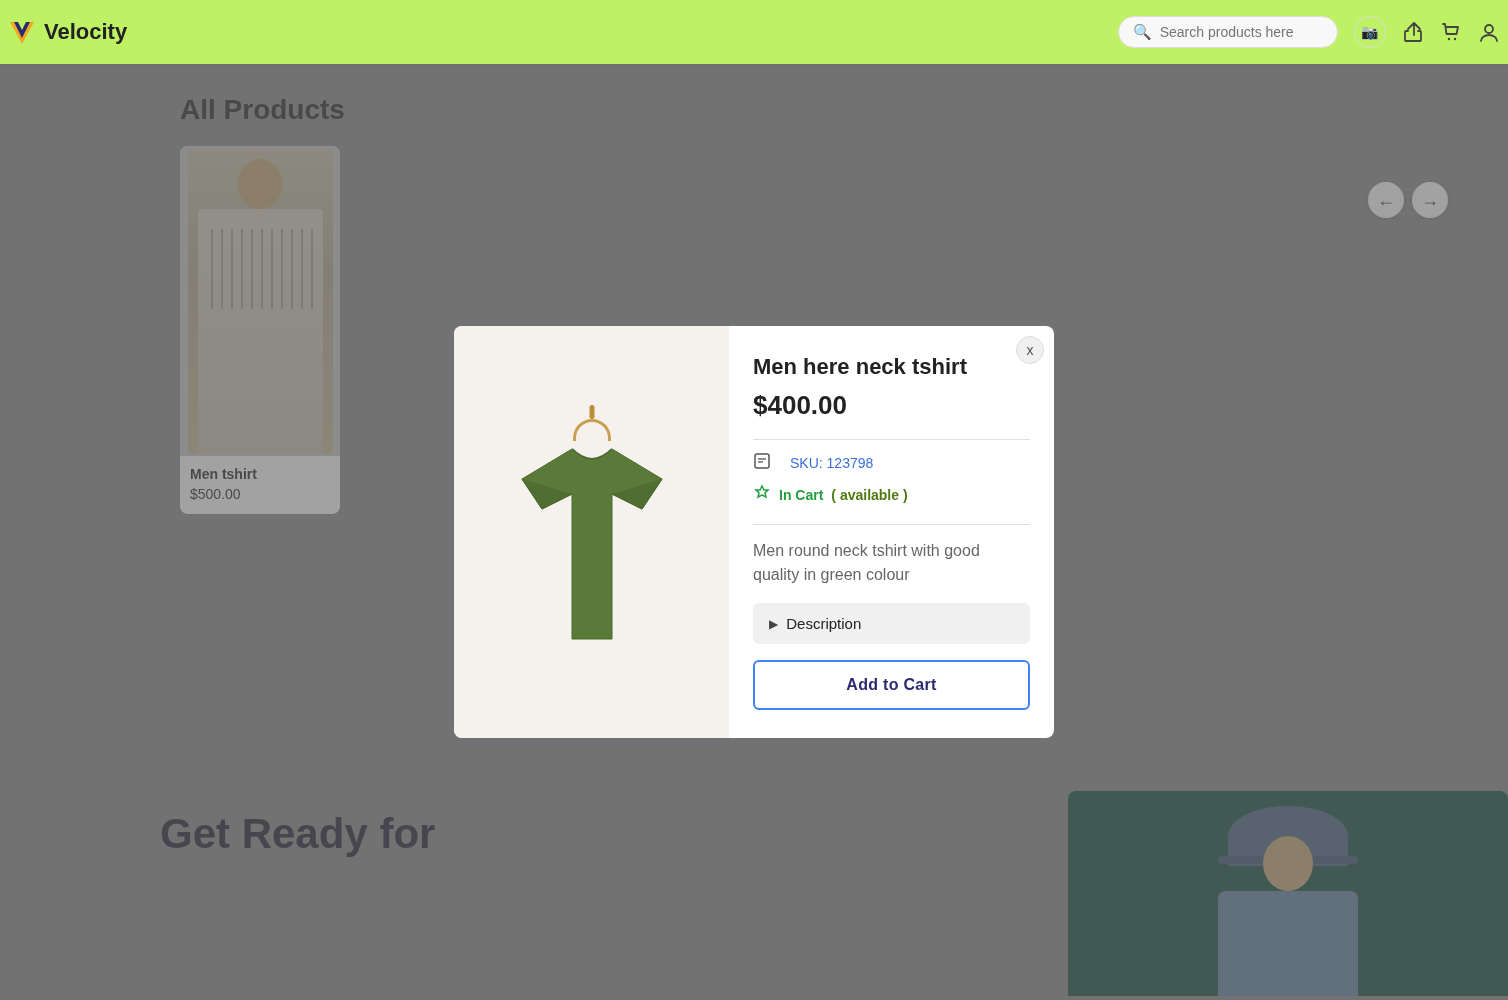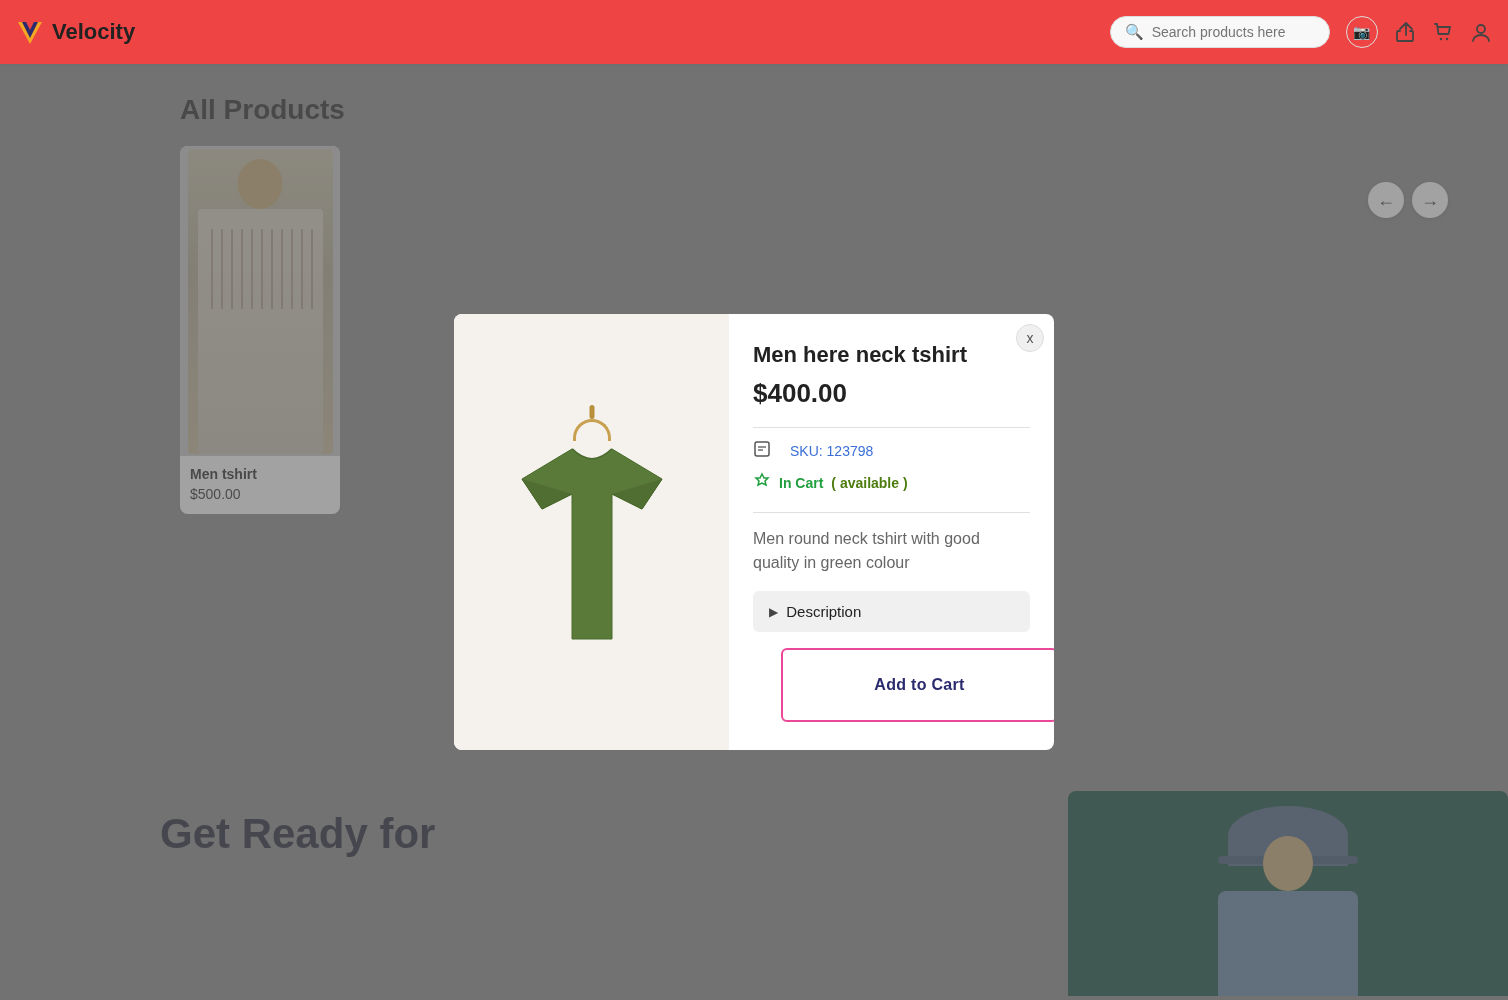--- a/index.html
+++ b/index.html
@@ -1,24 +1,24 @@
 <!DOCTYPE html>
 <html><head>
   <meta charset="utf-8">
   <style>
     * { box-sizing: border-box; margin: 0; padding: 0; }
     body { font-family: -apple-system, BlinkMacSystemFont, 'Segoe UI', sans-serif; background: #888; min-height: 1000px; overflow: hidden; }
 
     
     .header {
-      background: #ef4444;
+      background: #bef264;
       height: 64px;
       display: flex;
       align-items: center;
-      padding: 0 16px;
+      padding: 0 8px;
       position: relative;
       z-index: 10;
       box-shadow: 0 1px 3px rgba(0,0,0,0.1);
     }
     .logo {
       display: flex;
       align-items: center;
       gap: 8px;
       font-size: 22px;
       font-weight: 700;
@@ -286,30 +286,29 @@
       font-size: 12px;
       color: #444;
     }
     .description-label {
       font-size: 15px;
       font-weight: 500;
       color: #222;
     }
     .add-to-cart-btn {
       width: 100%;
-      padding: 26px;
-      border: 2px solid #ec4899;
+      padding: 14px;
+      border: 2px solid #3b82f6;
       border-radius: 6px;
       background: #fff;
       font-size: 16px;
       font-weight: 600;
       color: #2a2a6e;
       cursor: pointer;
       letter-spacing: 0.3px;
-      margin-left: 28px;
     }
   </style>
 </head>
 <body>
 
 <header class="header">
   <a class="logo" href="#">
     <svg class="logo-icon" viewBox="0 0 28 28" fill="none" xmlns="http://www.w3.org/2000/svg">
       <polygon points="2,4 14,26 26,4 20,4 14,16 8,4" fill="#f5a623" stroke="none"></polygon>
       <polygon points="6,4 14,20 22,4 18,4 14,12 10,4" fill="#2a2a6e" stroke="none"></polygon>

